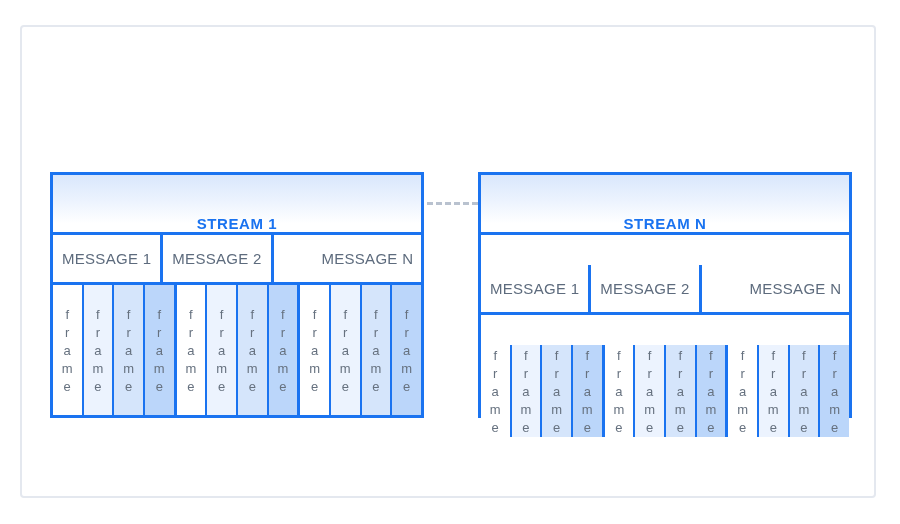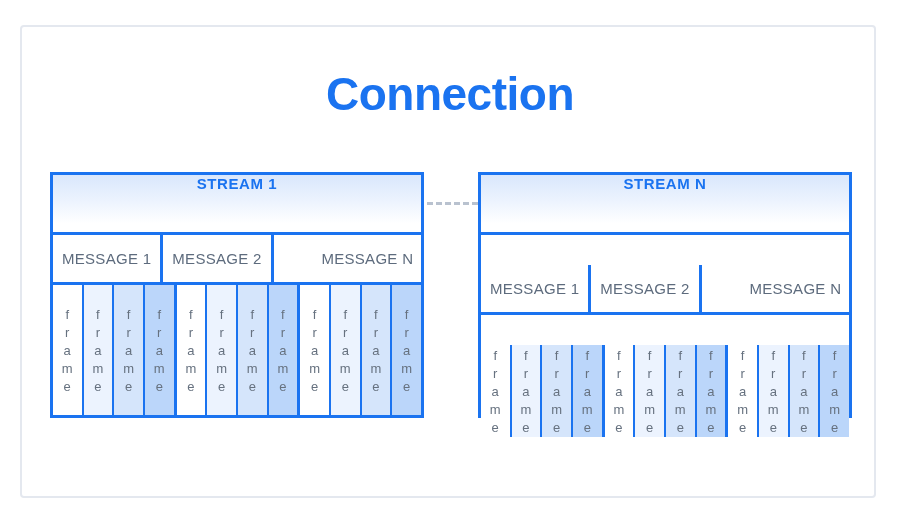--- a/index.html
+++ b/index.html
@@ -69,21 +69,21 @@
   }
   .stream.stream-1 { left: 0; }
   .stream.stream-2 { left: 428px; gap: 30px; }
 
   .stream-header {
     height: 57px;
     flex: 0 0 57px;
     background: linear-gradient(to bottom, #d9e7fc 0%, #ecf3fe 45%, #ffffff 85%);
     border-bottom: 3px solid #1a73f0;
     display: flex;
-    align-items: flex-start;
+    align-items: flex-end;
     justify-content: center;
   }
   .stream-header-label {
     font-size: 15px;
     font-weight: bold;
     color: #1a73f0;
     letter-spacing: 0.6px;
   }
 
   .messages-row {
@@ -150,21 +150,20 @@
     height: 0;
     border-top: 3px dashed #b9c2cf;
   }
 </style>
 </head>
 <body>
 
 <div class="canvas">
   <div class="outer-frame"></div>
 
-  <div class="page-title">Connection</div>
 
   <div class="streams-row">
     <div class="stream-connector"></div>
 
   <div class="stream stream-1">
         <div class="stream-header">
           <span class="stream-header-label">STREAM 1</span>
         </div>
         <div class="messages-row">
           <div class="message-cell">

